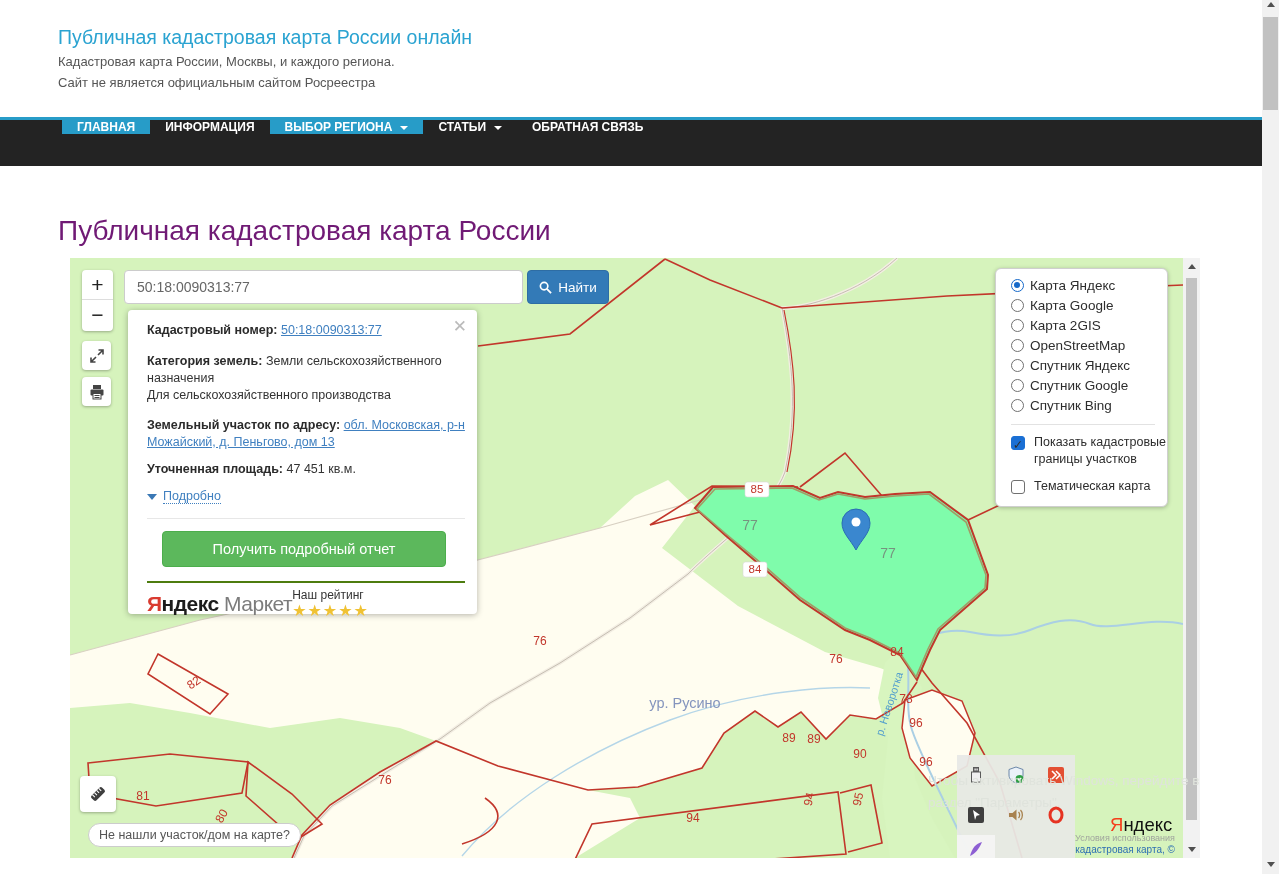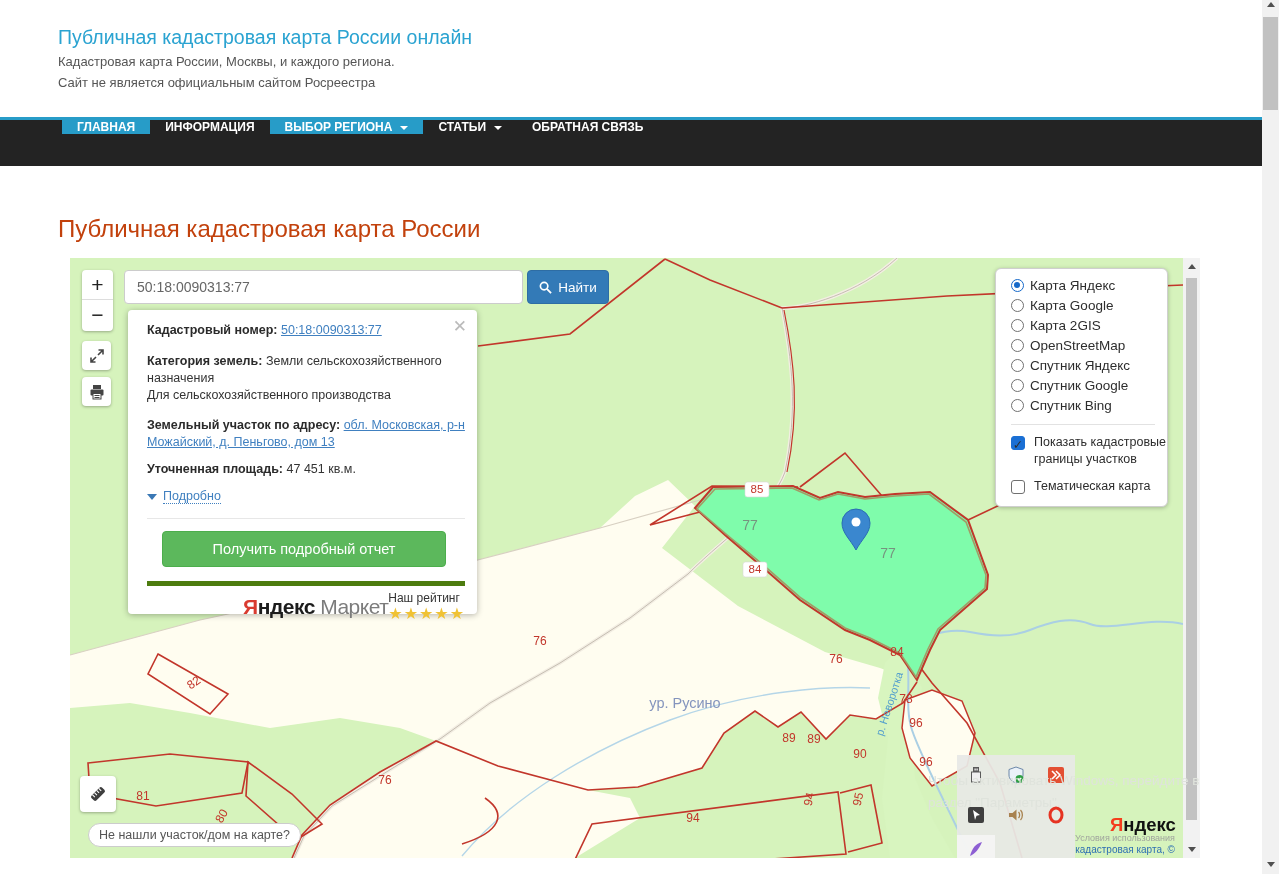--- a/index.html
+++ b/index.html
@@ -9,21 +9,21 @@
 .hdr{position:absolute;left:58px;top:0}
 .hdr-title{position:absolute;left:0;top:26px;width:600px;font-size:19.5px;color:#2aa3d1;white-space:nowrap}
 .hdr-sub1{position:absolute;left:0;top:54px;width:600px;font-size:13px;color:#555;white-space:nowrap}
 .hdr-sub2{position:absolute;left:0;top:75px;width:600px;font-size:13px;color:#555;white-space:nowrap}
 
 .nav{position:absolute;left:0;top:117px;width:1262px;height:49px;background:#232323;border-top:3px solid #279cc8;display:flex;align-items:flex-start;padding-left:62px}
 .nav-item{display:flex;align-items:center;padding:0 15px;color:#fff;font-size:12px;font-weight:bold;letter-spacing:0;cursor:pointer}
 .nav-item.active{background:#279cc8}
 .caret{width:0;height:0;border-left:4px solid transparent;border-right:4px solid transparent;border-top:4px solid #fff;margin-left:8px;transform:translateY(1px)}
 
-.page-title{position:absolute;left:58px;top:215px;font-size:24px;color:#c2410c}
+.page-title{position:absolute;left:58px;top:215px;font-size:28px;color:#701a75}
 
 .map{position:absolute;left:70px;top:258px;width:1113px;height:600px;background:#d6f3bc;overflow:hidden}
 .map svg.base{position:absolute;left:0;top:0}
 
 .zoomctl{position:absolute;left:12px;top:12px;width:31px;height:61px;background:#fff;border-radius:4px;box-shadow:0 1px 3px rgba(0,0,0,.3)}
 .zbtn{width:31px;height:30px;display:flex;align-items:center;justify-content:center;font-size:21px;color:#222;cursor:pointer}
 .zbtn.plus{border-bottom:1px solid #ddd}
 .sqbtn{position:absolute;width:29px;height:29px;background:#fff;border-radius:4px;box-shadow:0 1px 3px rgba(0,0,0,.3);display:flex;align-items:center;justify-content:center;cursor:pointer}
 .expandbtn{left:12px;top:83px}
 .printbtn{left:12px;top:119px}
@@ -37,21 +37,21 @@
 .popup b{color:#2b2b2b}
 .popup a{color:#4080c0;text-decoration:underline;cursor:pointer}
 .pp1{margin-bottom:14px}
 .pp2{margin-bottom:13px}
 .pp3{margin-bottom:10px}
 .pp4{margin-bottom:10px}
 .detail-link{color:#4080c0;border-bottom:1px dotted #4080c0;text-decoration:none!important;cursor:pointer}
 .dtri{display:inline-block;width:0;height:0;border-left:5px solid transparent;border-right:5px solid transparent;border-top:6px solid #3a78b5;margin-right:6px}
 .hr{border-top:1px solid #e7e7e7;margin:13px 0 0 0}
 .report-btn{margin:12px 0 0 15px;width:284px;height:36px;background:#5cb85c;border:1px solid #4cae4c;border-radius:4px;color:#fff;font-size:14.5px;display:flex;align-items:center;justify-content:center;cursor:pointer}
-.market-row{margin-top:14px;padding-top:5px;border-top:5px solid #4d7c0f;display:flex;justify-content:flex-end;align-items:center}
+.market-row{margin-top:14px;padding-top:5px;border-top:2px solid #4d7c0f;display:flex;justify-content:flex-start;align-items:center}
 .mk-logo{font-size:21px;font-weight:bold;color:#1c1c1c;letter-spacing:-.5px;line-height:24px}
 .mk-logo .ya{color:#d93b30}
 .mk-logo .mk{font-weight:400;color:#7c7c7c}
 .rating{display:flex;flex-direction:column;align-items:flex-start}
 .rating-label{font-size:12px;color:#333}
 .stars{font-size:16px;color:#f0c234;letter-spacing:1px;line-height:18px}
 
 .layers{position:absolute;left:925px;top:10px;width:173px;background:#fff;border:1px solid #cfcfcf;border-radius:6px;box-shadow:0 1px 4px rgba(0,0,0,.25);padding:6px 0 11px 15px}
 .lrow{display:flex;align-items:center;height:20px;cursor:pointer}
 .radio{width:13px;height:13px;border:1.5px solid #707070;border-radius:50%;margin-right:6px;flex:0 0 auto;position:relative}
@@ -70,21 +70,21 @@
 
 .tray{position:absolute;left:887px;top:497px;width:118px;height:103px;background:rgba(232,233,229,.94)}
 .tray .cellhl{position:absolute;left:0;top:80px;width:38px;height:23px;background:rgba(246,246,246,.85)}
 .ticon{position:absolute;width:18px;height:18px}
 
 .wm{position:absolute;left:928px;top:766px;width:320px;color:#dfe3dc;pointer-events:none}
 .wm1{font-size:20px;line-height:22px}
 .wm2{font-size:13.5px;line-height:15px;margin-top:7px;white-space:nowrap}
 .wm3{font-size:13.5px;line-height:15px;margin-top:7px}
 
-.ylogo{position:absolute;left:1040px;top:556px;font-size:18.5px;font-weight:bold;color:#111}
+.ylogo{position:absolute;left:1040px;top:556px;font-size:18.5px;font-weight:normal;color:#111}
 .ylogo .ya{color:#f43e1c}
 .attr{position:absolute;right:8px;top:576px;text-align:center;line-height:9px}
 .attr1{font-size:9px;color:#a0a49e}
 .attr2{font-size:10px;color:#2e6fb3;margin-top:2px}
 
 .msb{position:absolute;left:1183px;top:258px;width:17px;height:600px;background:#f2f2f2}
 .msb .ar{position:absolute;left:0;width:17px;height:17px;display:flex;align-items:center;justify-content:center}
 .msb .thumb{position:absolute;left:3px;top:20px;width:11px;height:542px;background:#c2c2c2}
 .psb{position:absolute;left:1262px;top:0;width:17px;height:874px;background:#f1f1f1}
 .psb .thumb{position:absolute;left:1px;top:17px;width:15px;height:93px;background:#c1c1c1}

